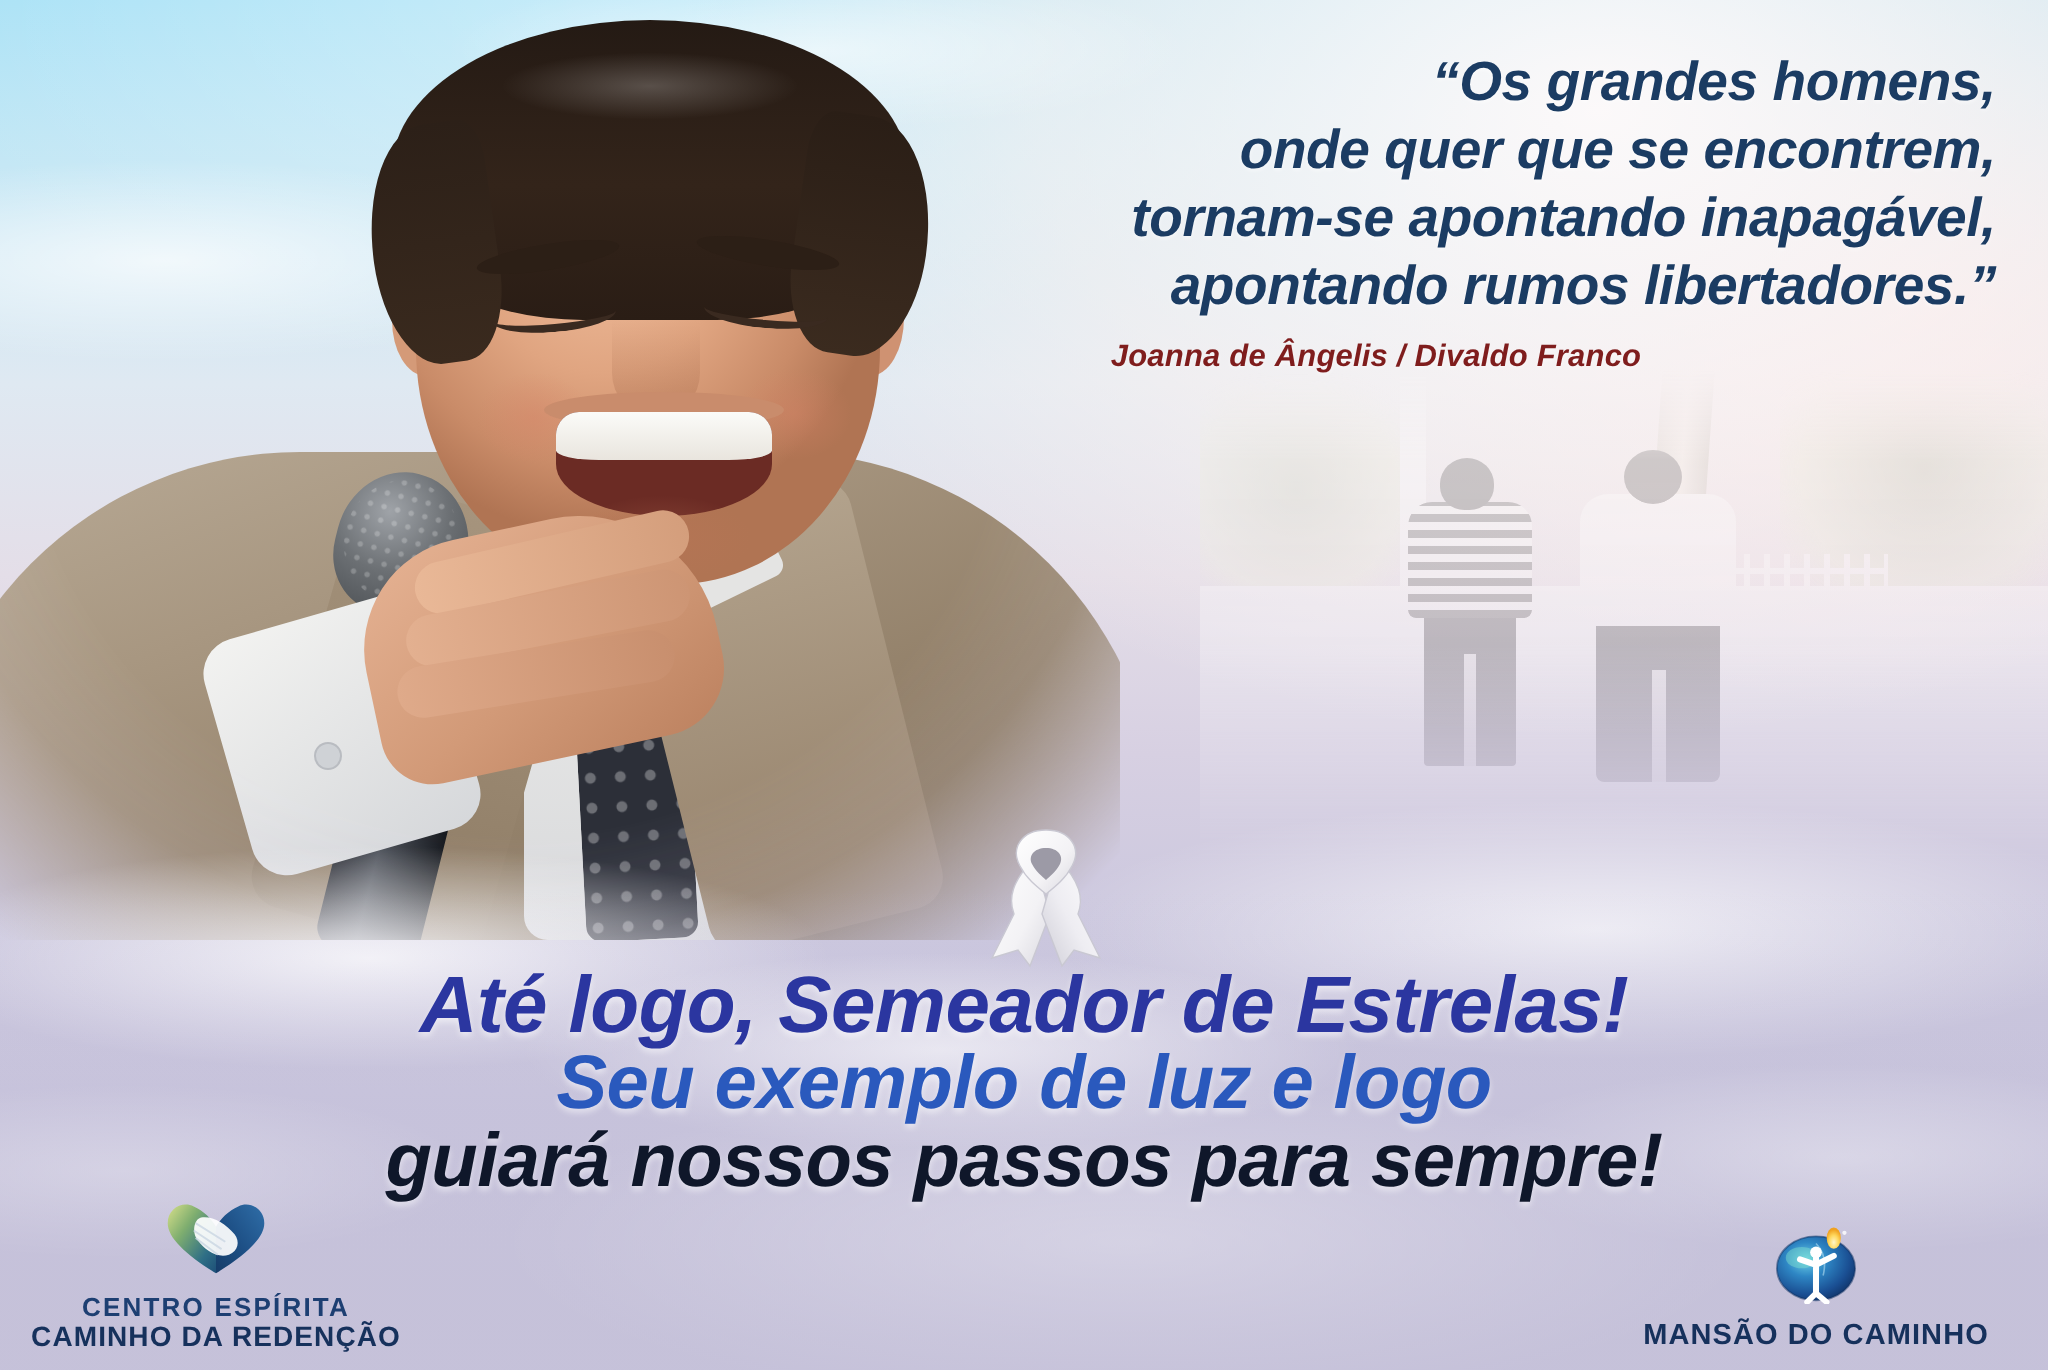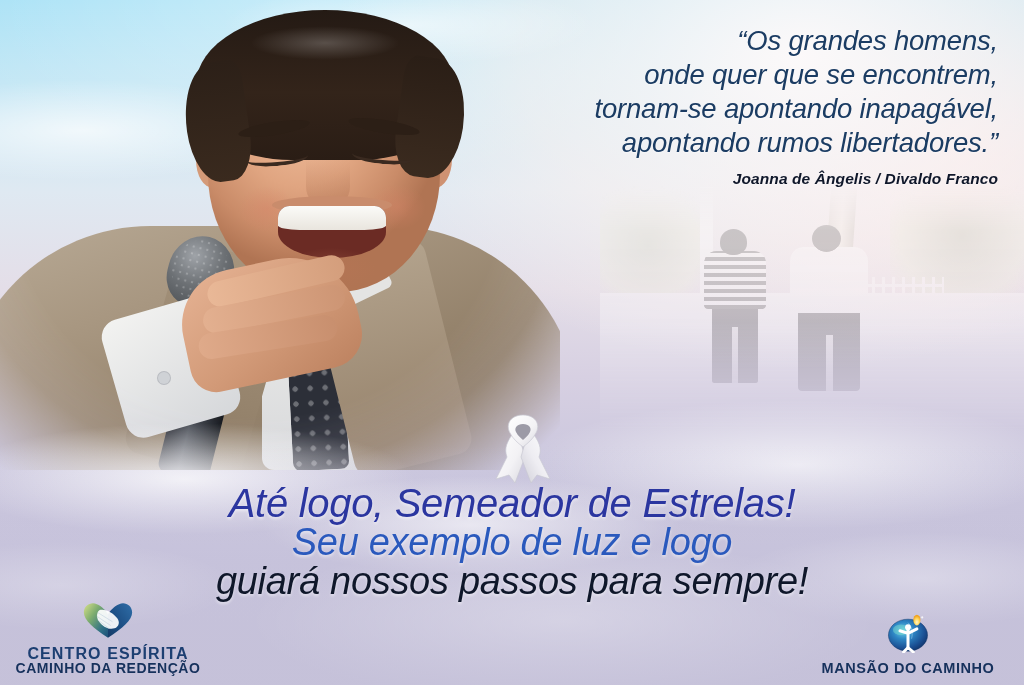--- a/index.html
+++ b/index.html
@@ -160,57 +160,57 @@
   .pt-mic-grill{left:172px;top:240px;width:58px;height:62px;border-radius:50%;transform:rotate(14deg);
     background-image:radial-gradient(circle at 2px 2px, rgba(255,255,255,.22) 1.1px, rgba(0,0,0,0) 1.6px);
     background-size:7px 7px;}
   .pt-mic-body{left:178px;top:296px;width:52px;height:184px;background:linear-gradient(90deg,#20232a,#4a4f57 40%,#15181d);border-radius:10px;transform:rotate(14deg);}
 
   
   .quote{
     position:absolute;right:26px;top:24px;width:620px;
     text-align:right;
     color:#1b3c63;
-    font-style:italic;font-weight:normal;
+    font-style:italic;font-weight:bold;
     font-size:27.5px;line-height:34px;
     letter-spacing:-0.2px;
     text-shadow:0 1px 2px rgba(255,255,255,.55);
   }
   .quote .ql{display:block;white-space:nowrap;}
   .quote-attr{
     position:absolute;right:26px;top:170px;width:620px;
-    text-align:right;
-    color:#0f172a;
+    text-align:center;
+    color:#7f1d1d;
     font-style:italic;font-weight:bold;
     font-size:15.5px;letter-spacing:.1px;
     text-shadow:0 1px 2px rgba(255,255,255,.5);
   }
 
   
   .ribbon{position:absolute;left:484px;top:407px;width:78px;height:78px;}
 
   
   .message{
     position:absolute;left:0;right:0;top:484px;
     text-align:center;
-    font-style:italic;font-weight:normal;
+    font-style:italic;font-weight:bold;
     line-height:39px;
   }
   .message .ml{display:block;white-space:nowrap;letter-spacing:-0.3px;}
   .ml1{font-size:40px;color:#2b36a0;text-shadow:0 2px 3px rgba(255,255,255,.50);}
   .ml2{font-size:38px;color:#2a59bd;text-shadow:0 2px 3px rgba(255,255,255,.50);}
   .ml3{font-size:38px;color:#0f172a;text-shadow:0 2px 3px rgba(255,255,255,.50);}
 
   
   .logo{position:absolute;bottom:8px;text-align:center;}
   .logo-left{left:8px;width:200px;}
   .logo-right{right:6px;width:220px;}
   .logo-mark{display:block;margin:0 auto 3px;}
   .logo-l1{
-    font-size:16px;font-weight:bold;color:#1d3f72;letter-spacing:1.1px;line-height:13px;
+    font-size:13px;font-weight:bold;color:#1d3f72;letter-spacing:1.1px;line-height:13px;
   }
   .logo-l2{
     font-size:14px;font-weight:bold;color:#16315c;letter-spacing:.55px;line-height:17px;
   }
   .logo-single{
     font-size:14.5px;font-weight:bold;color:#16315c;letter-spacing:.55px;line-height:17px;
   }
 </style>
 </head>
 <body>

